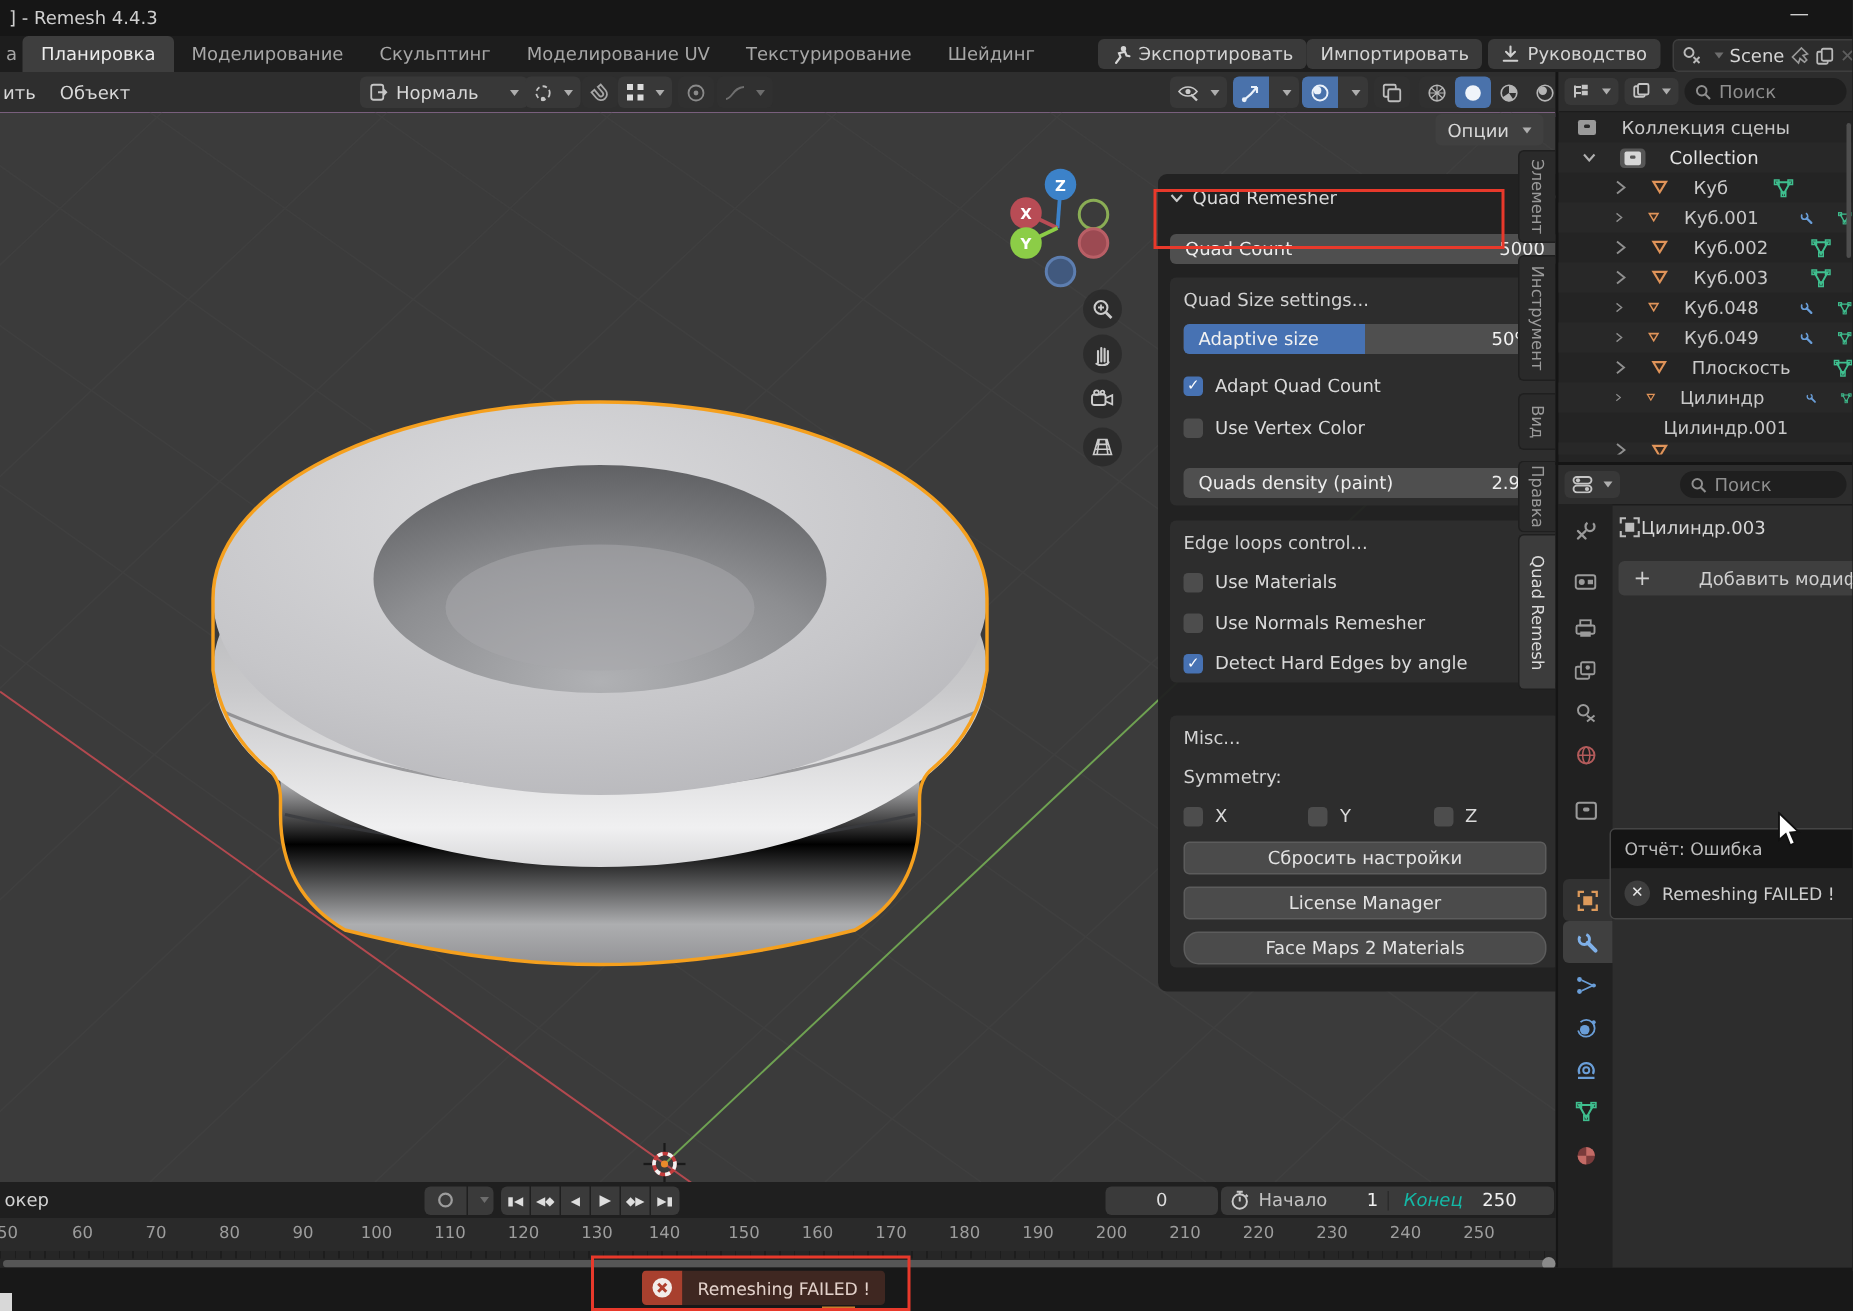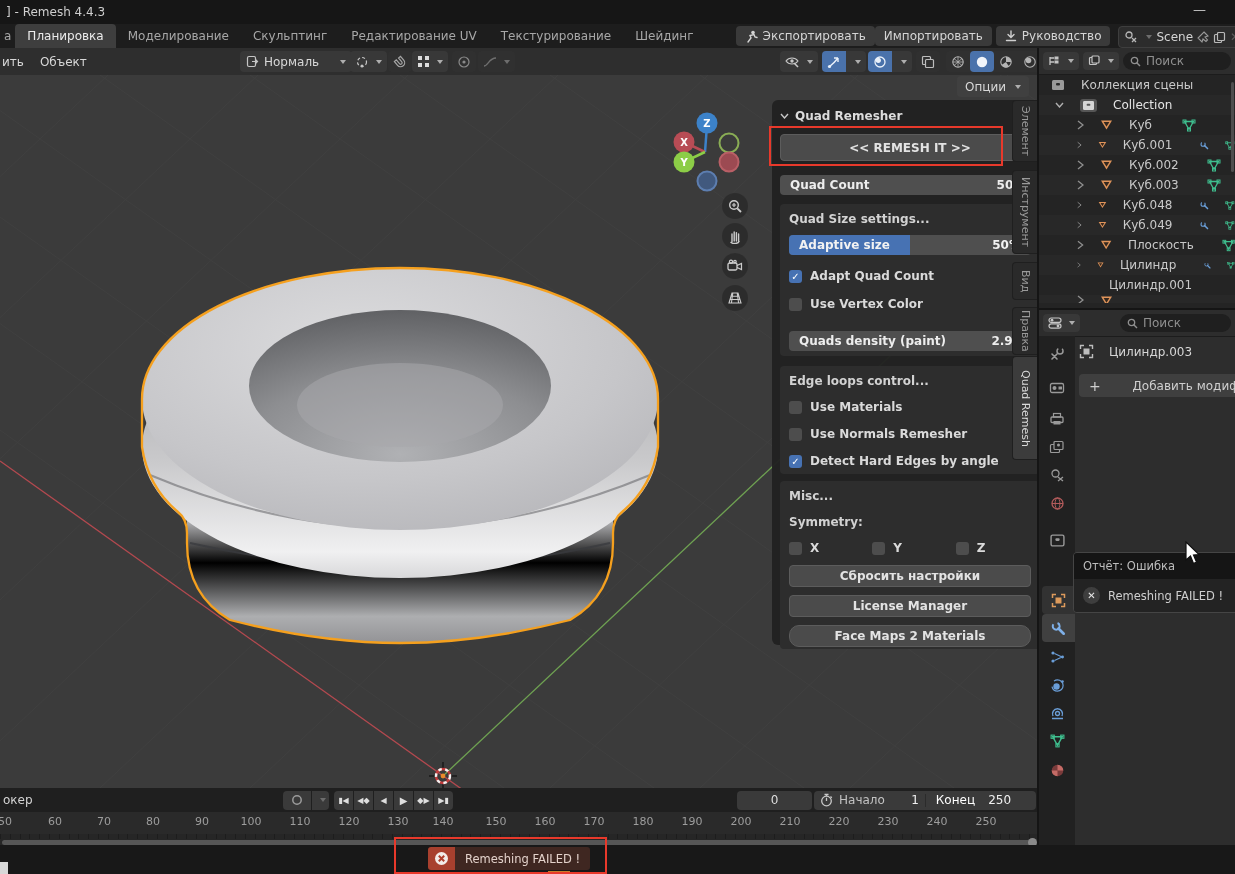--- a/index.html
+++ b/index.html
@@ -25,22 +25,22 @@
             display:flex;align-items:center;padding:0 5px;color:#d5d5d5;gap:4px;white-space:nowrap;}
   
   .vphead{left:0;top:48px;width:1037px;height:27px;background:#2e2e2e;border-bottom:3px solid #f0abfc;}
   .menuitem{color:#d8d8d8;padding:0 8px;}
   .vpwidget{height:21px;background:#383838;border-radius:4px;display:flex;align-items:center;
             padding:0 6px;color:#d8d8d8;gap:5px;}
   .iconbtn{height:21px;background:#383838;border-radius:4px;display:flex;align-items:center;
            justify-content:center;padding:0 5px;gap:3px;}
   .iconbtn.blue{background:#4a72ab;}
   
-  .qpanel{left:772px;top:100px;width:276px;height:545px;background:rgba(33,33,33,.96);
-          border-radius:6px;box-sizing:border-box;padding:6px 8px;font-weight:bold;}
+  .qpanel{left:772px;top:116px;width:276px;height:545px;background:rgba(33,33,33,.96);
+          border-radius:6px;box-sizing:border-box;padding:6px 8px;}
   .qtitle{color:#dcdcdc;font-size:12px;display:flex;align-items:center;gap:6px;height:20px;}
   .grip{margin-left:auto;color:#6f6f6f;letter-spacing:1px;font-size:9px;}
   .qbtn{background:#4b4b4b;border:1px solid #5c5c5c;border-radius:4px;height:24px;display:flex;
         align-items:center;justify-content:center;color:#e3e3e3;}
   .qfield{background:#4f4f4f;border-radius:4px;height:20px;display:flex;align-items:center;
           justify-content:space-between;padding:0 10px;color:#ededed;}
   .qbox{background:#2d2d2d;border-radius:4px;padding:8px 9px;box-sizing:border-box;}
   .qlabel{color:#d2d2d2;}
   .chkrow{display:flex;align-items:center;gap:8px;color:#dadada;}
   .chk{width:13px;height:13px;border-radius:3px;background:#4d4d4d;box-sizing:border-box;flex:none;
@@ -104,21 +104,21 @@
   <div class="abs titlebar">
     <span>] - Remesh 4.4.3</span>
     <span class="winbtn" style="left:1193px;">—</span>
   </div>
 
   <div class="abs topbar">
     <span class="wstab" style="padding:0 4px;">а</span>
     <span class="wstab active">Планировка</span>
     <span class="wstab">Моделирование</span>
     <span class="wstab">Скульптинг</span>
-    <span class="wstab">Редактирование UV</span>
+    <span class="wstab">Моделирование UV</span>
     <span class="wstab">Текстурирование</span>
     <span class="wstab">Шейдинг</span>
     <div class="tbbtn" style="margin-left:30px;">
       <svg width="13" height="13" viewBox="0 0 13 13">
           <circle cx="8" cy="2.5" r="1.8" fill="#d5d5d5"></circle>
           <path d="M3 12 L6 8 L5 5.5 L9 4.5 L10 7 L12 7.5" stroke="#d5d5d5" stroke-width="1.4" fill="none" stroke-linecap="round"></path>
         </svg>
       <span>Экспортировать</span>
     </div>
     <svg width="24" height="18" viewBox="0 0 24 18" style="margin-top:4px;">
@@ -392,21 +392,20 @@
   </div>
 
   <div class="abs qpanel">
     <div class="qtitle">
       <svg width="9" height="6" viewBox="0 0 9 6">
           <path d="M1 1 L4.5 5 L8 1" stroke="#c9c9c9" stroke-width="1.4" fill="none"></path>
         </svg>
       <span>Quad Remesher</span>
       <span class="grip">∙∙∙∙</span>
     </div>
-    <div class="qbtn" style="margin-top:8px;height:25px;">&lt;&lt;  REMESH IT  &gt;&gt;</div>
     <div class="qfield" style="margin-top:14px;">
       <span>Quad Count</span>
       <span>5000</span>
     </div>
     <div class="qbox" style="margin-top:9px;height:152px;">
       <div class="qlabel">Quad Size settings...</div>
       <div class="slider" style="margin-top:9px;">
         <div class="fill"></div>
         <span>Adaptive size</span>
         <span>50%</span>
@@ -432,21 +431,21 @@
       </div>
       <div class="chkrow" style="margin-top:13px;">
         <span class="chk"></span>
         <span>Use Normals Remesher</span>
       </div>
       <div class="chkrow" style="margin-top:13px;">
         <span class="chk on"></span>
         <span>Detect Hard Edges by angle</span>
       </div>
     </div>
-    <div class="qbox" style="margin-top:7px;height:168px;">
+    <div class="qbox" style="margin-top:22px;height:168px;">
       <div class="qlabel">Misc...</div>
       <div class="qlabel" style="margin-top:12px;">Symmetry:</div>
       <div class="row" style="margin-top:12px;gap:8px;">
         <div class="chkrow" style="flex:1;">
           <span class="chk"></span>
           <span>X</span>
         </div>
         <div class="chkrow" style="flex:1;">
           <span class="chk"></span>
           <span>Y</span>
@@ -800,21 +799,21 @@
       </div>
       <div class="ptab" style="top:420px;">
         <svg width="15" height="15" viewBox="0 0 15 15">
             <circle cx="7.5" cy="7.5" r="5.8" fill="#7a3b3b"></circle>
             <path d="M7.5 1.7 A5.8 5.8 0 0 1 13.3 7.5 L7.5 7.5 Z" fill="#c46b66"></path>
             <path d="M7.5 13.3 A5.8 5.8 0 0 1 1.7 7.5 L7.5 7.5 Z" fill="#c46b66"></path>
           </svg>
       </div>
     </div>
 
-    <div class="row abs" style="left:40px;top:34px;gap:15px;color:#d6d6d6;">
+    <div class="row abs" style="left:40px;top:34px;gap:0;color:#d6d6d6;">
       <svg width="15" height="15" viewBox="0 0 15 15">
           <path d="M1.5 5 L1.5 1.5 L5 1.5 M10 1.5 L13.5 1.5 L13.5 5 M13.5 10 L13.5 13.5 L10 13.5 M5 13.5 L1.5 13.5 L1.5 10" stroke="#bdbdbd" stroke-width="1.4" fill="none"></path>
           <rect x="4.5" y="4.5" width="6" height="6" fill="#bdbdbd"></rect>
         </svg>
       <span>Цилиндр.003</span>
     </div>
     <div class="addmod">
       <span style="margin-left:10px;font-size:14px;color:#cfcfcf;">+</span>
       <span style="flex:1;text-align:center;">Добавить модифи</span>
     </div>
@@ -855,21 +854,21 @@
       </div>
       <div class="tlbtn" style="position:absolute;left:737px;width:75px;border-radius:4px;">0</div>
       <div class="row tlbtn" style="position:absolute;left:814px;width:222px;border-radius:4px;justify-content:flex-start;padding:0 6px;box-sizing:border-box;gap:6px;">
         <svg width="13" height="14" viewBox="0 0 13 14">
             <circle cx="6.5" cy="8" r="4.8" fill="none" stroke="#c9c9c9" stroke-width="1.3"></circle>
             <path d="M6.5 8 L6.5 4.8 M4.5 1.5 L8.5 1.5 M6.5 1.5 L6.5 3 M10.5 3.5 L11.8 4.8" stroke="#c9c9c9" stroke-width="1.3" fill="none"></path>
           </svg>
         <span style="color:#c2c2c2;">Начало</span>
         <span style="width:28px;text-align:right;color:#f0f0f0;">1</span>
         <span style="width:1px;height:13px;background:#2b2b2b;"></span>
-        <span style="color:#ffffff;margin-left:4px;">Конец</span>
+        <span style="color:#14b8a6;margin-left:4px;font-style:italic;">Конец</span>
         <span style="width:30px;text-align:right;color:#f0f0f0;">250</span>
       </div>
     </div>
     <div class="ruler">
       <span style="left:-10px;">50</span>
         <span style="left:40px;">60</span>
       <span style="left:89px;">70</span>
         <span style="left:138px;">80</span>
       <span style="left:187px;">90</span>
         <span style="left:236px;">100</span>

